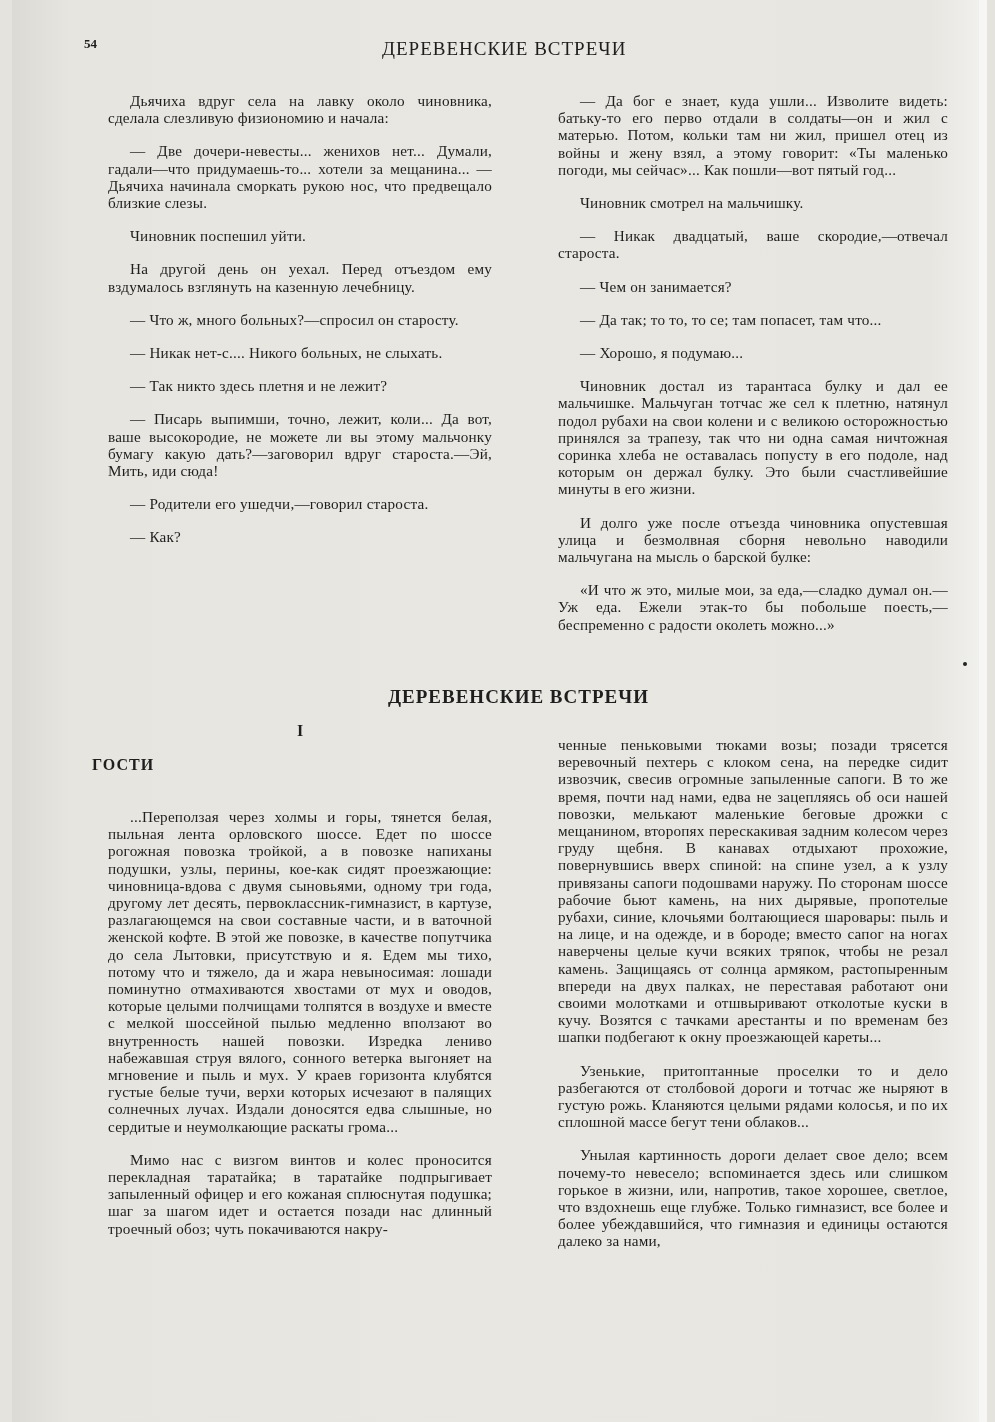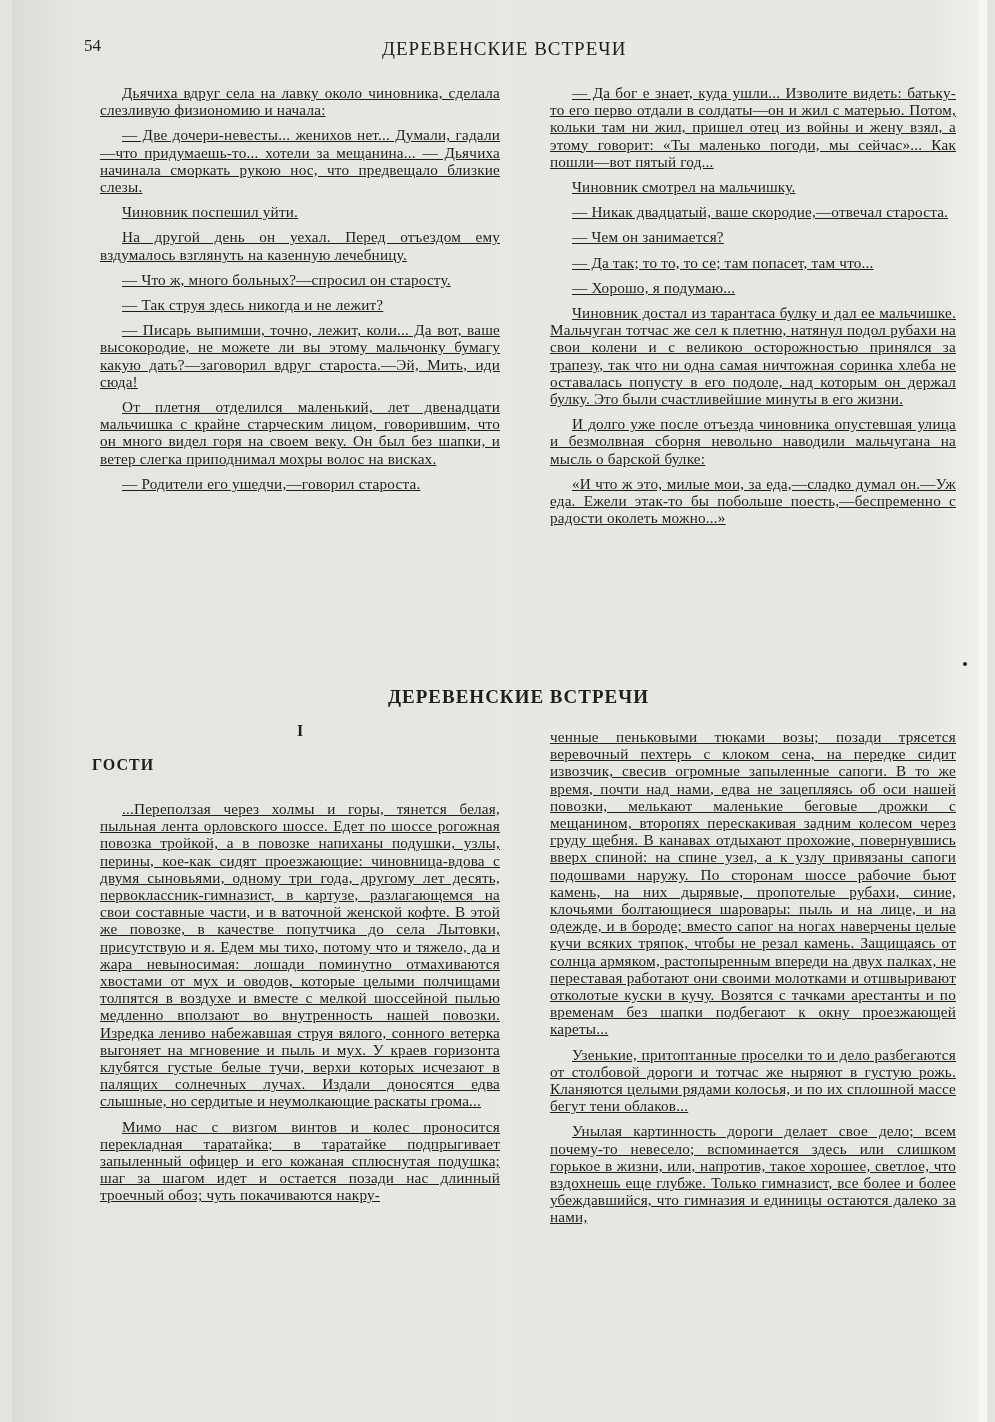--- a/index.html
+++ b/index.html
@@ -13,36 +13,36 @@
   .page {
     position: absolute; left: 12px; top: 0; width: 975px; height: 1422px;
     background: linear-gradient(90deg, #dcdad4 0%, #e6e5e0 6%, #e8e7e2 50%, #e7e6e1 94%, #f1f1ee 100%);
   }
   .edge-right {
     position: absolute; right: 0; top: 0; width: 8px; height: 1422px;
     background: #f6f6f4;
   }
   .page-number {
     position: absolute; left: 72px; top: 36px;
-    font-size: 17px; font-weight: normal;
+    font-size: 13px; font-weight: bold;
     font-family: "Liberation Serif", serif;
   }
   .running-head {
     position: absolute; left: 370px; top: 38px;
     font-size: 19px; letter-spacing: 1px;
     font-family: "Liberation Serif", serif;
   }
   .col {
     position: absolute;
     font-size: 15.2px; line-height: 17.2px;
     font-family: "Liberation Serif", serif;
     text-align: justify;
     letter-spacing: 0.2px;
   }
-  .col p { margin: 8px; text-indent: 22px; text-decoration: underline; }
+  .col p { margin: 16px; text-indent: 22px; }
   .col p.noindent { text-indent: 0; }
   #top-left { left: 80px; top: 76px; width: 416px; }
   #top-right { left: 530px; top: 76px; width: 422px; }
   #bot-left { left: 80px; top: 792px; width: 416px; }
   #bot-right { left: 530px; top: 720px; width: 422px; }
   .section-title {
     position: absolute; left: 376px; top: 686px;
     font-size: 19px; font-weight: bold; letter-spacing: 1px;
     font-family: "Liberation Serif", serif;
   }
@@ -64,24 +64,25 @@
 
   <div class="page-number">54</div>
   <div class="running-head">ДЕРЕВЕНСКИЕ ВСТРЕЧИ</div>
 
   <div class="col" id="top-left">
     <p>Дьячиха вдруг села на лавку около чиновника, сделала слезливую физиономию и начала:</p>
     <p>— Две дочери-невесты... женихов нет... Думали, гадали—что придумаешь-то... хотели за мещанина... — Дьячиха начинала сморкать рукою нос, что предвещало близкие слезы.</p>
     <p>Чиновник поспешил уйти.</p>
     <p>На другой день он уехал. Перед отъездом ему вздумалось взглянуть на казенную лечебницу.</p>
     <p>— Что ж, много больных?—спросил он старосту.</p>
-    <p>— Так струя здесь никогда и не лежит?</p>
+    <p>— Никак нет-с.... Никого больных, не слыхать.</p>
+    <p>— Так никто здесь плетня и не лежит?</p>
     <p>— Писарь выпимши, точно, лежит, коли... Да вот, ваше высокородие, не можете ли вы этому мальчонку бумагу какую дать?—заговорил вдруг староста.—Эй, Мить, иди сюда!</p>
-    <p>От плетня отделился маленький, лет двенадцати мальчишка с крайне старческим лицом, говорившим, что он много видел горя на своем веку. Он был без шапки, и ветер слегка приподнимал мохры волос на висках.</p>
     <p>— Родители его ушедчи,—говорил староста.</p>
+    <p>— Как?</p>
   </div>
 
   <div class="col" id="top-right">
     <p>— Да бог е знает, куда ушли... Изволите видеть: батьку-то его перво отдали в солдаты—он и жил с матерью. Потом, кольки там ни жил, пришел отец из войны и жену взял, а этому говорит: «Ты маленько погоди, мы сейчас»... Как пошли—вот пятый год...</p>
     <p>Чиновник смотрел на мальчишку.</p>
     <p>— Никак двадцатый, ваше скородие,—отвечал староста.</p>
     <p>— Чем он занимается?</p>
     <p>— Да так; то то, то се; там попасет, там что...</p>
     <p>— Хорошо, я подумаю...</p>
     <p>Чиновник достал из тарантаса булку и дал ее мальчишке. Мальчуган тотчас же сел к плетню, натянул подол рубахи на свои колени и с великою осторожностью принялся за трапезу, так что ни одна самая ничтожная соринка хлеба не оставалась попусту в его подоле, над которым он держал булку. Это были счастливейшие минуты в его жизни.</p>

